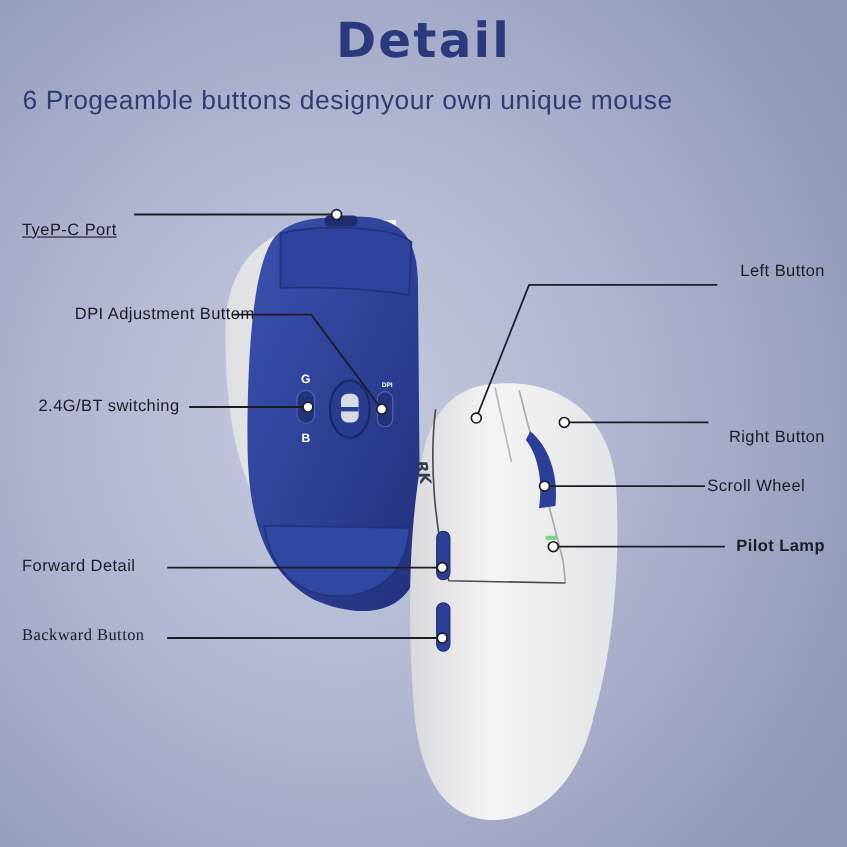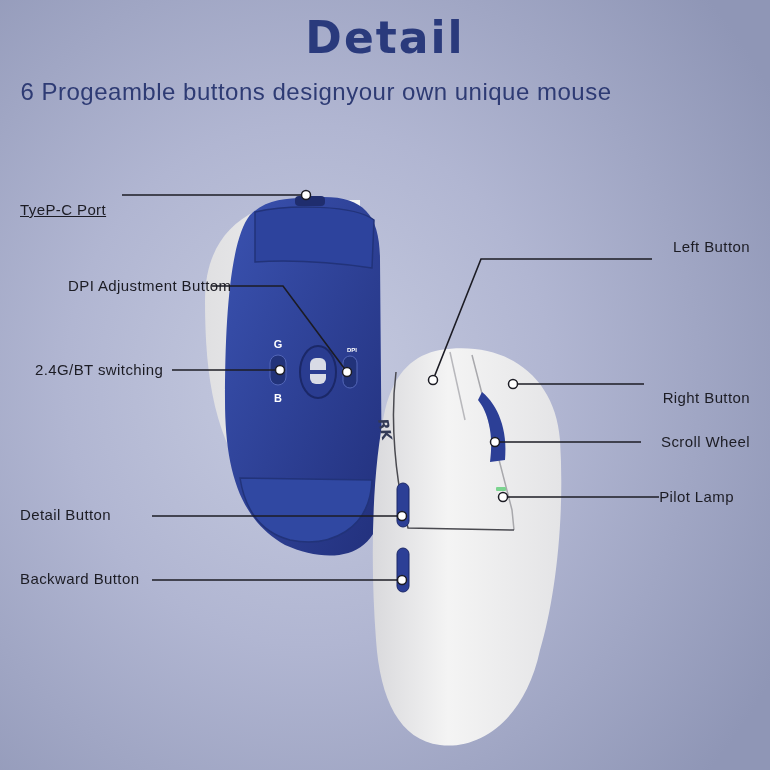--- a/index.html
+++ b/index.html
@@ -94,19 +94,19 @@
     <circle cx="433" cy="380" r="4.5"></circle>
     <circle cx="513" cy="384" r="4.5"></circle>
     <circle cx="495" cy="442" r="4.5"></circle>
     <circle cx="503" cy="497" r="4.5"></circle>
   </g>
 </svg>
 
 <div class="label" style="left:20px;top:201px;text-decoration:underline;">TyeP-C Port</div>
 <div class="label" style="left:20px;top:277px;margin-left:48px;">DPI Adjustment Buttom</div>
 <div class="label" style="left:35px;top:361px;">2.4G/BT switching</div>
-<div class="label" style="left:20px;top:506px;">Detail Button</div>
-<div class="label" style="left:20px;top:570px;">Backward Button</div>
+<div class="label" style="left:20px;top:506px;">Forward Detail</div>
+<div class="label" style="left:20px;top:570px;font-family:Liberation Serif, serif;">Backward Button</div>
 
 <div class="label" style="right:20px;top:238px;">Left Button</div>
 <div class="label" style="right:20px;top:389px;">Right Button</div>
-<div class="label" style="right:20px;top:433px;">Scroll Wheel</div>
-<div class="label" style="right:36px;top:488px;">Pilot Lamp</div>
+<div class="label" style="right:38px;top:433px;">Scroll Wheel</div>
+<div class="label" style="right:20px;top:488px;font-weight:bold;">Pilot Lamp</div>
 
 </body></html>

